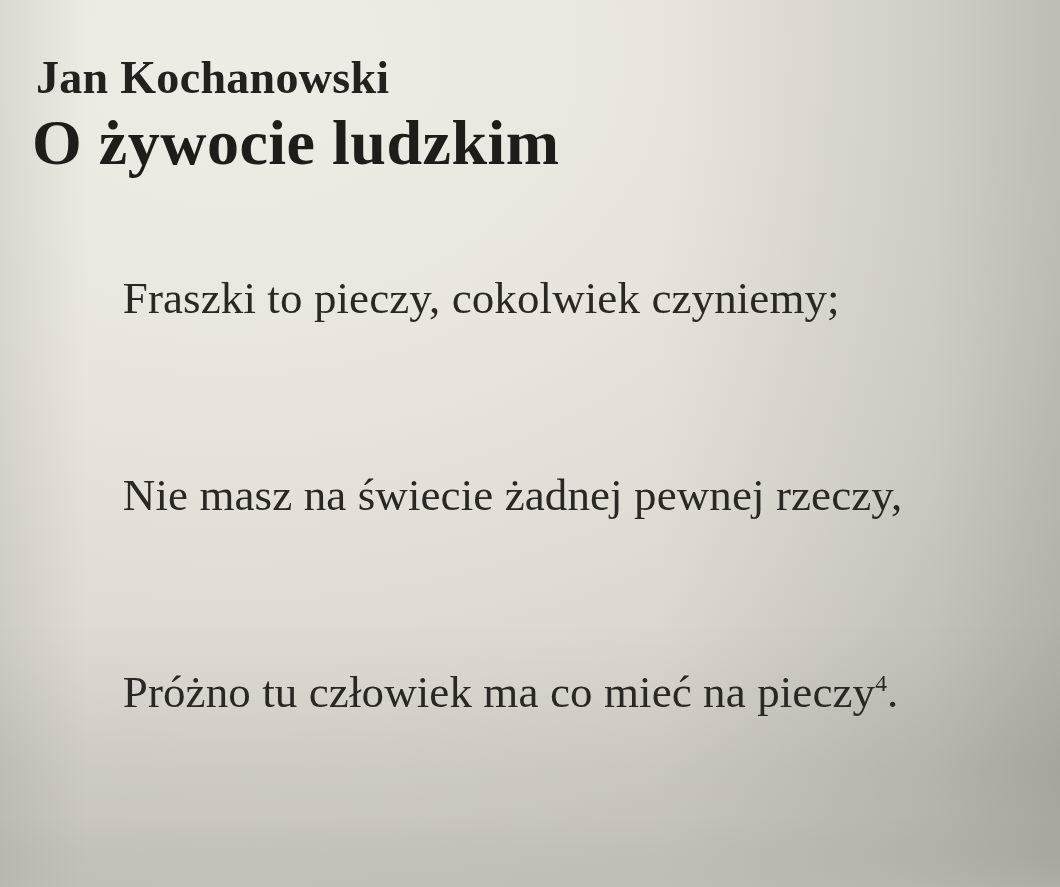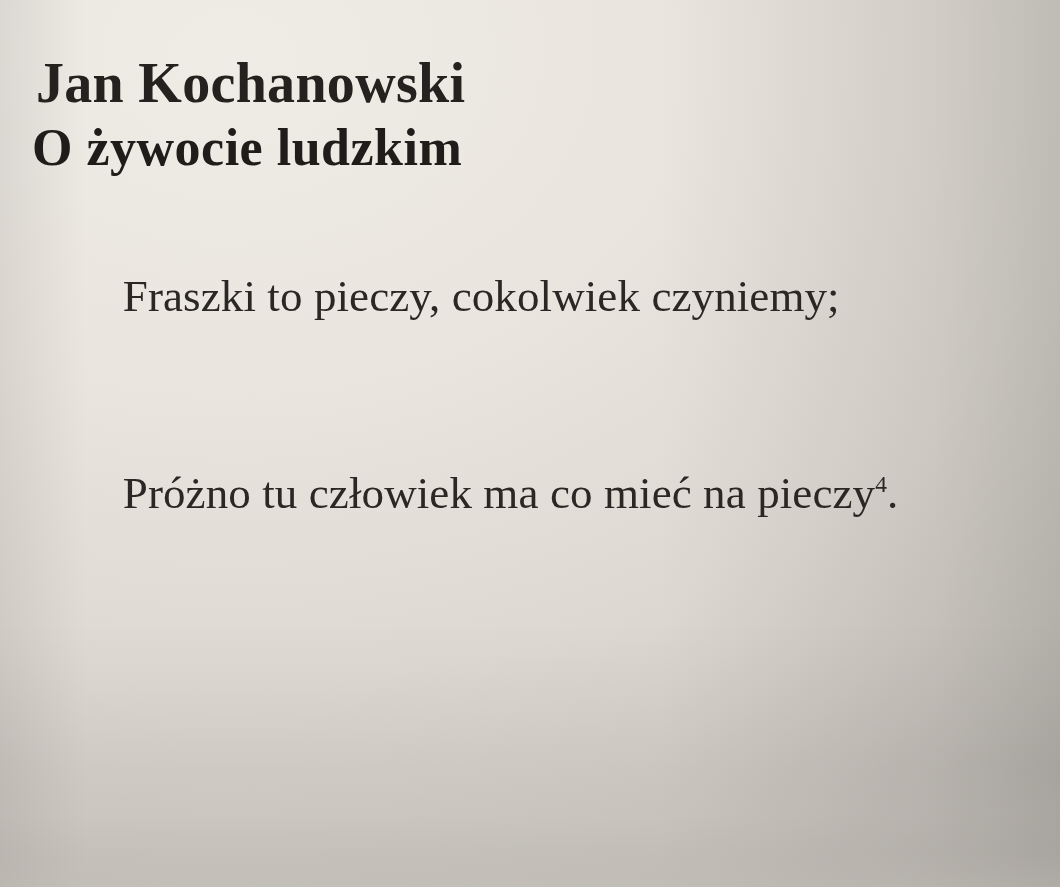--- a/index.html
+++ b/index.html
@@ -31,29 +31,29 @@
       linear-gradient(to right, rgba(0,0,0,0) 62%, rgba(60,58,55,0.10) 88%, rgba(50,48,45,0.18) 100%),
       linear-gradient(to bottom, rgba(0,0,0,0) 70%, rgba(60,58,55,0.08) 92%, rgba(50,48,45,0.16) 100%),
       linear-gradient(to left, rgba(0,0,0,0) 92%, rgba(70,68,64,0.10) 100%);
   }
   .content {
     position: relative;
     z-index: 2;
     padding: 52px 40px 0 30px;
   }
   .author {
-    font-size: 56px;
+    font-size: 46px;
     font-weight: 700;
     letter-spacing: 0.3px;
     color: #24211f;
     line-height: 1.12;
     margin: 0 0 4px 6px;
   }
   .title {
-    font-size: 52px;
+    font-size: 64px;
     font-weight: 700;
     letter-spacing: 0.5px;
     color: #1f1c1a;
     line-height: 1.1;
     margin: 0 0 22px 2px;
   }
   .poem {
     margin: 0 0 0 2px;
   }
   .line {
@@ -84,19 +84,22 @@
 <div class="page">
   <div class="content">
     <div class="author">Jan Kochanowski</div>
     <h1 class="title">O żywocie ludzkim</h1>
 
     <div class="poem">
       <div class="line">
         <span>Fraszki to pieczy, cokolwiek czyniemy;</span><sup></sup><span></span>
       </div>
       <div class="line">
+        <span>Nie masz na świecie żadnej pewnej rzeczy,</span><sup></sup><span></span>
+      </div>
+      <div class="line">
         <span>Próżno tu człowiek ma co mieć na pieczy</span><sup>4</sup><span>.</span>
       </div>
 
     </div>
   </div>
   <div class="blurmask"></div>
 </div>
 
 </body></html>

